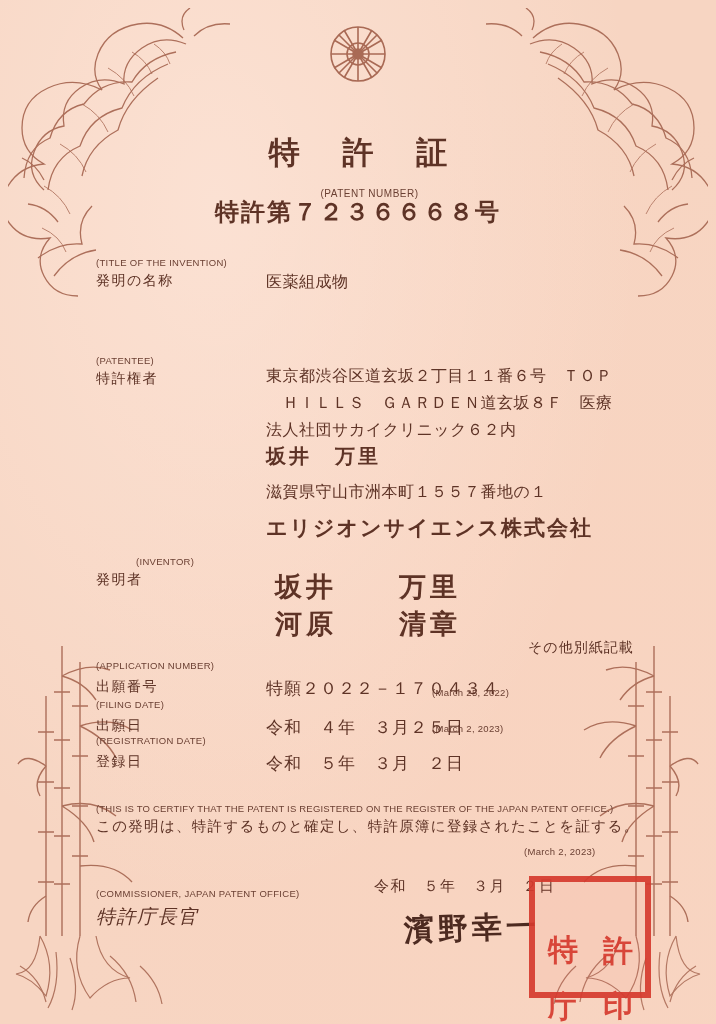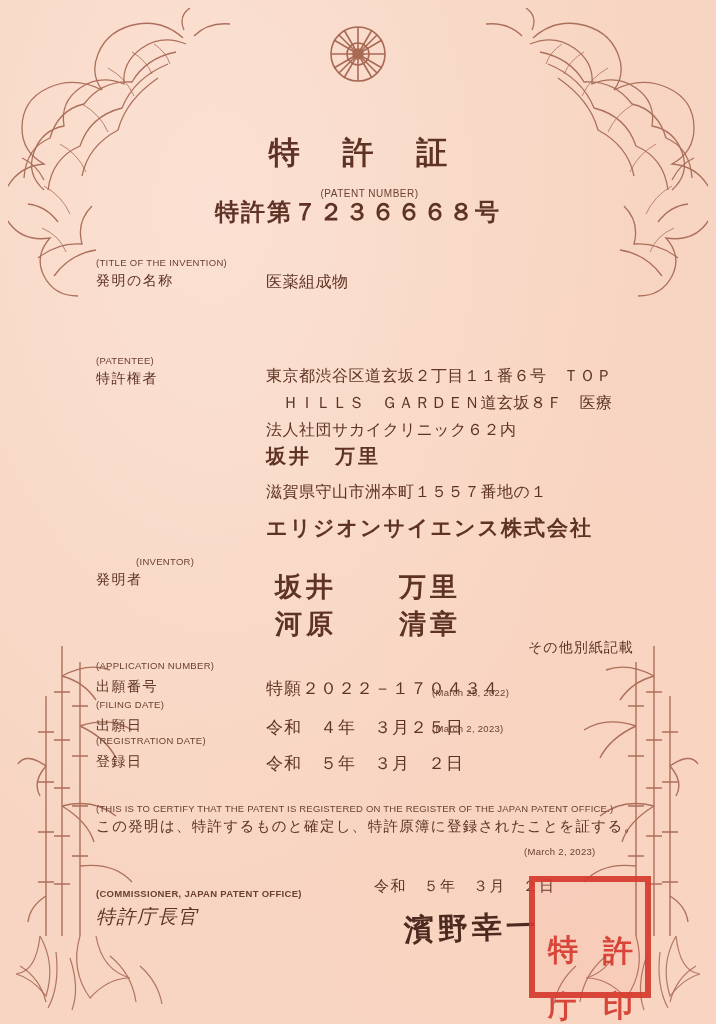--- a/index.html
+++ b/index.html
@@ -99,21 +99,21 @@
   #v-reg        { left: 266px; top: 716px; font-size: 17px; letter-spacing: 1px; }
   #v-reg-en     { left: 432px; top: 723px; font-size: 9.5px; }
 
   #cert-jp      { left: 96px;  top: 781px; font-size: 14.5px; letter-spacing: 1.3px; }
   #cert-en      { left: 96px;  top: 803px; font-size: 9.5px; letter-spacing: 0.2px; text-align: center; }
 
   #issue-date   { left: 374px; top: 841px; font-size: 15px; letter-spacing: 1.5px; }
   #issue-date-en{ left: 524px; top: 846px; font-size: 9.5px; }
 
   #l-comm-jp    { left: 96px;  top: 868px; font-size: 19px; letter-spacing: 1.5px; font-style: italic; }
-  #l-comm-en    { left: 96px;  top: 888px; font-size: 9.5px; font-weight: bold; }
+  #l-comm-en    { left: 96px;  top: 888px; font-size: 9.5px; }
 
   #signature {
     left: 404px; top: 908px;
     font-family: "DejaVu Serif", serif;
     font-size: 30px;
     letter-spacing: 4px;
     color: #4d2a20;
     transform: rotate(-2deg);
     font-weight: 600;
   }

